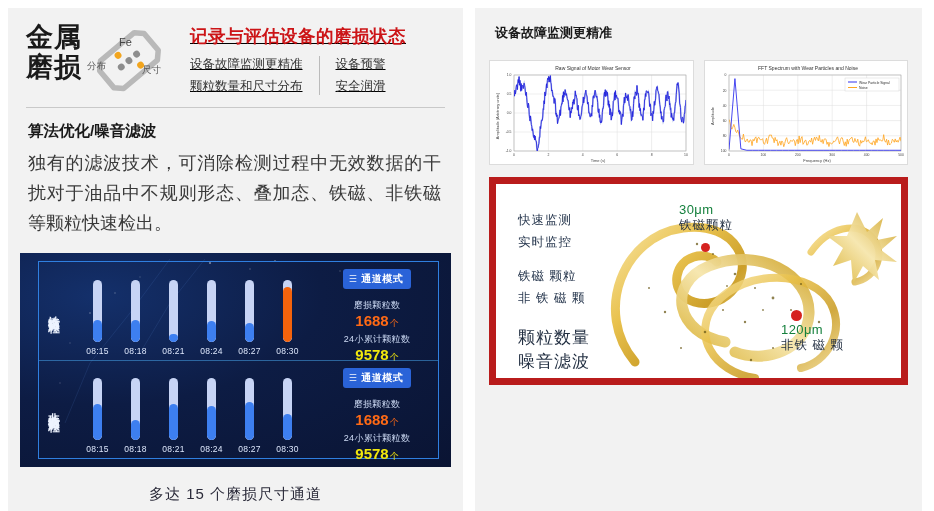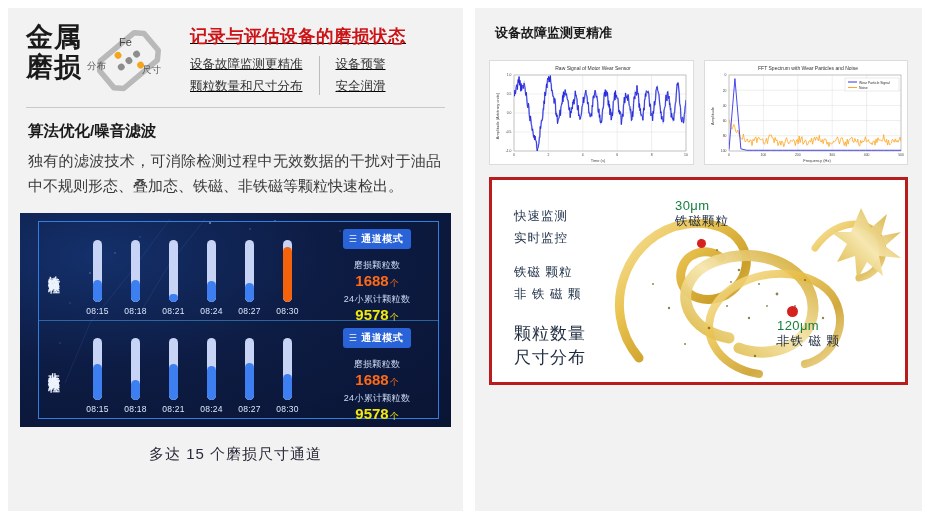--- a/index.html
+++ b/index.html
@@ -45,21 +45,21 @@
   .hc-div { width: 1px; background: #bbb; margin: 2px 16px 2px 16px; }
   .hc-r { font-size: 12.5px; color: #333; line-height: 1.72; white-space: nowrap; }
 
   .hr-line { height: 1px; background: #c9c9c9; margin: 10px 18px 0 18px; }
 
   
   .feat { padding: 13px 22px 0 20px; }
   .feat-title {
     font-size: 15.5px; font-weight: bold; color: #1a1a1a; margin-bottom: 7px;
   }
-  .feat-body { font-size: 15px; color: #3a3a3a; line-height: 1.66; text-align: justify; }
+  .feat-body { font-size: 18px; color: #3a3a3a; line-height: 1.66; text-align: justify; }
 
   
   .dash {
     margin: 14px 12px 0 12px; height: 214px;
     background: radial-gradient(ellipse at 18% 20%, #14306b 0%, #0d1c44 45%, #0a1433 100%);
     position: relative; overflow: hidden;
   }
   .dash-stars { position: absolute; inset: 0; opacity: .55; }
   .dash-frame {
     position: absolute; left: 18px; right: 12px; top: 8px; bottom: 8px;
@@ -119,21 +119,21 @@
 
   .charts-row { display: flex; gap: 10px; padding: 10px 14px 0 14px; }
   .chart-card {
     flex: 1; background: #fff; border: 1px solid #dcdcdc; height: 105px;
     position: relative; overflow: hidden;
   }
   .chart-card svg { display: block; }
 
   .oil-card {
     margin: 12px 14px 0 14px; height: 208px; background: #fff;
-    border: 3px solid #b91c1c; position: relative; overflow: hidden;
+    border: 7px solid #b91c1c; position: relative; overflow: hidden;
   }
   .oil-text { position: absolute; left: 22px; top: 26px; }
   .ot-line { font-size: 12.5px; color: #26364d; line-height: 1.75; letter-spacing: 1px; }
   .ot-gap { height: 12px; }
   .ot-big { font-size: 17px; color: #1f2c3f; line-height: 1.45; letter-spacing: 1px; margin-top: 16px; }
 
   .oil-svg { position: absolute; right: -4px; top: 8px; }
   .annot { position: absolute; text-align: left; }
   .annot .a1 { font-size: 13px; color: #15803d; letter-spacing: .4px; }
   .annot .a2 { font-size: 12.5px; color: #1f2c3f; letter-spacing: 1px; }
@@ -499,21 +499,21 @@
         </g>
       </svg>
 
       <div class="oil-text">
         <div class="ot-line">快速监测</div>
         <div class="ot-line">实时监控</div>
         <div class="ot-gap"></div>
         <div class="ot-line">铁磁 颗粒</div>
         <div class="ot-line">非 铁 磁 颗</div>
         <div class="ot-big">颗粒数量</div>
-        <div class="ot-big" style="margin-top:0">尺寸分布</div>
+        <div class="ot-big" style="margin-top:0">噪音滤波</div>
       </div>
 
       <div class="annot a-top">
         <div class="a1">30μm</div>
         <div class="a2">铁磁颗粒</div>
       </div>
       <div class="dot-red" style="left:205px; top:59px"></div>
 
       <div class="annot a-bot">
         <div class="a1">120μm</div>

